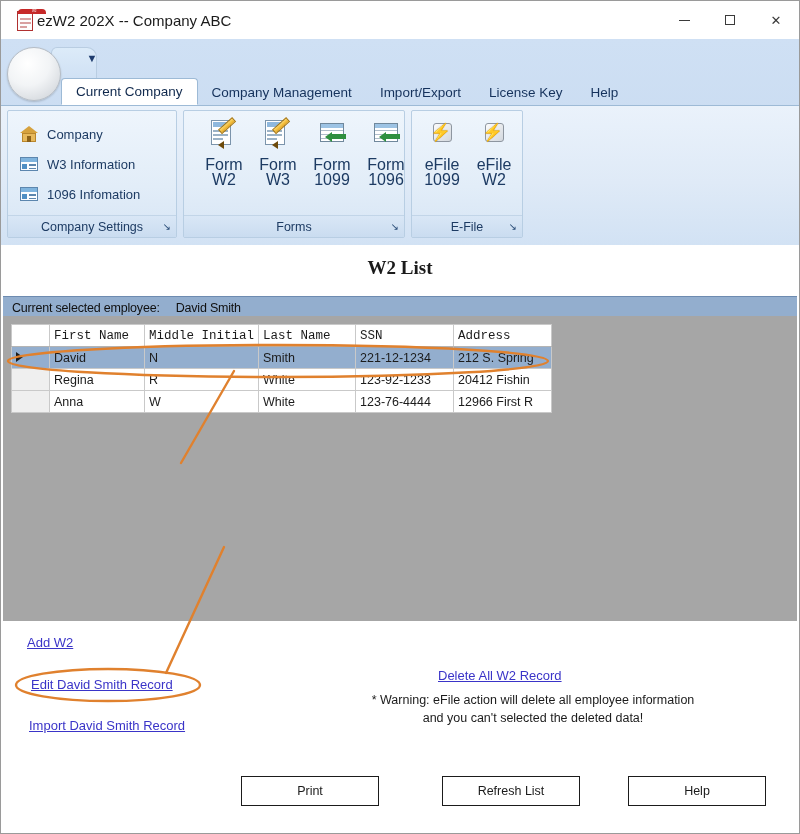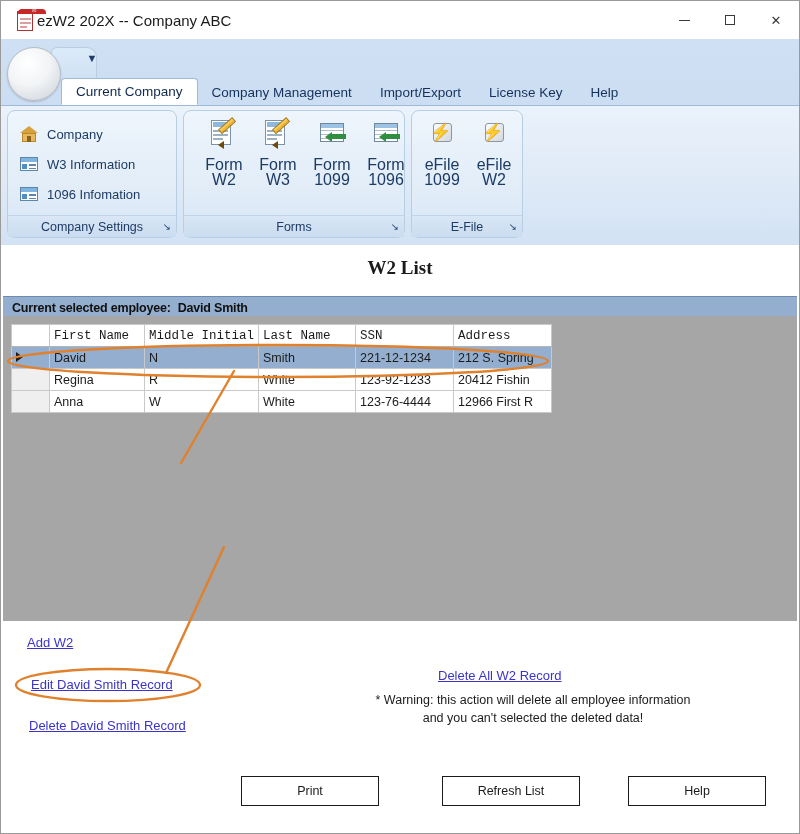--- a/index.html
+++ b/index.html
@@ -95,21 +95,21 @@
   }
 
   .ribbon-body {
     position:absolute; left:0; top:66px; width:798px; height:140px;
     background:linear-gradient(to bottom,#eaf2fb 0%,#dfeaf7 55%,#d2e2f4 100%);
     border-top:1px solid #9dbad6;
   }
   .group {
     position:absolute; top:4px; height:128px;
     border:1px solid #b8cee3;
-    border-radius:8px;
+    border-radius:2px;
     background:linear-gradient(to bottom,#eef5fc 0%,#e2edf8 60%,#d7e5f5 100%);
   }
   .group-title {
     position:absolute; left:0; bottom:0; width:100%; height:22px;
     display:flex; align-items:center; justify-content:center;
     font-size:12.5px; color:#1d3b63;
     background:linear-gradient(to bottom,#d9e7f6,#cadcf0);
     border-top:1px solid #c2d5e8;
     text-align:right;
   }
@@ -216,24 +216,24 @@
   .page-title {
     position:absolute; left:0; top:12px; width:798px; text-align:center;
     font-family:"Liberation Serif", serif; font-weight:bold;
     font-size:19px; color:#1b1b1b;
   }
 
   .selbar {
     position:absolute; left:2px; top:51px; width:794px; height:24px;
     background:#93aece; border-top:1px solid #6d8bb0; border-bottom:1px solid #6d8bb0;
     display:flex; align-items:center;
-    font-size:12.5px; font-weight:bold; color:#101010;
+    font-size:12.5px; font-weight:normal; color:#101010;
     padding-left:9px; letter-spacing:-0.2px;
   }
-  .selbar .who { margin-left:7px; }
+  .selbar .who { margin-left:16px; }
 
   .gridarea {
     position:absolute; left:2px; top:71px; width:794px; height:305px;
     background:#a6a6a6;
   }
 
   table.w2grid {
     position:absolute; left:8px; top:8px;
     border-collapse:collapse;
     background:#ffffff;
@@ -523,25 +523,25 @@
       </table>
     </div>
 
     <div class="callout">
       <div class="callout-text">Select a W2 form and edit it.</div>
     </div>
 
     <div class="links">
       <a class="lnk" id="lnk-add" href="#">Add W2</a>
       <a class="lnk" id="lnk-edit" href="#">Edit David Smith Record</a>
-      <a class="lnk" id="lnk-delete" href="#">Delete David Smith Record</a>
+      <a class="lnk" id="lnk-delete" href="#">Import David Smith Record</a>
       <a class="lnk" id="lnk-delall" href="#">Delete All W2 Record</a>
 
       <div class="warn">
-        <div>* Warning: this action will delete all employee information</div>
+        <div>* Warning: eFile action will delete all employee information</div>
         <div>and you can't selected the deleted data!</div>
       </div>
 
       <div class="btnrow">
         <div class="btn" id="btn-print">Print</div>
         <div class="btn" id="btn-refresh">Refresh List</div>
         <div class="btn" id="btn-help">Help</div>
       </div>
     </div>
   </div>

